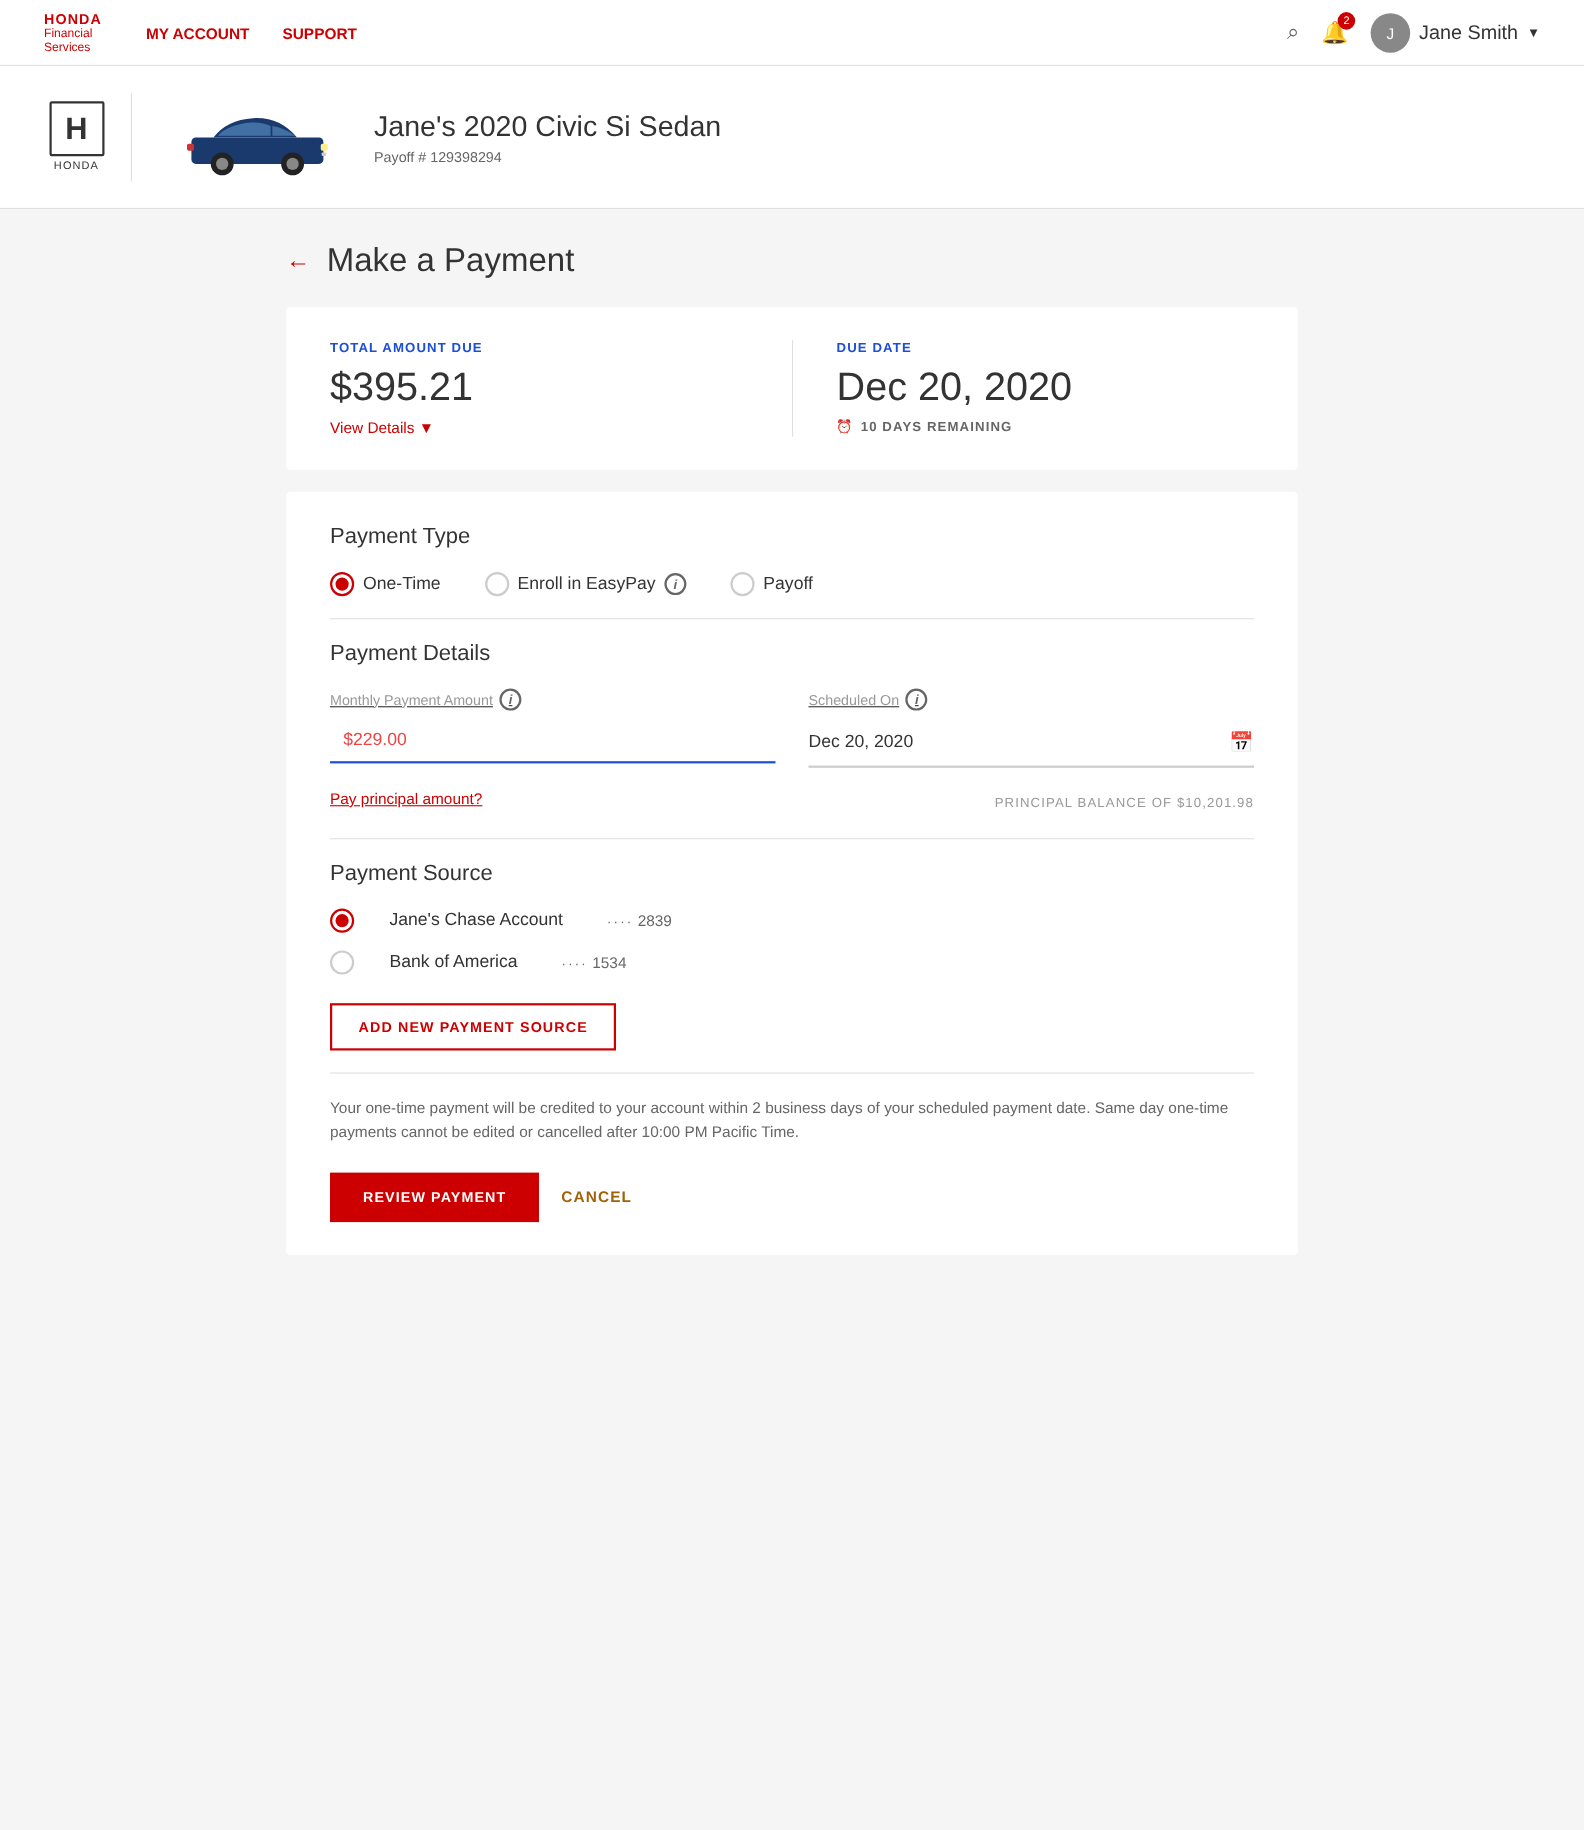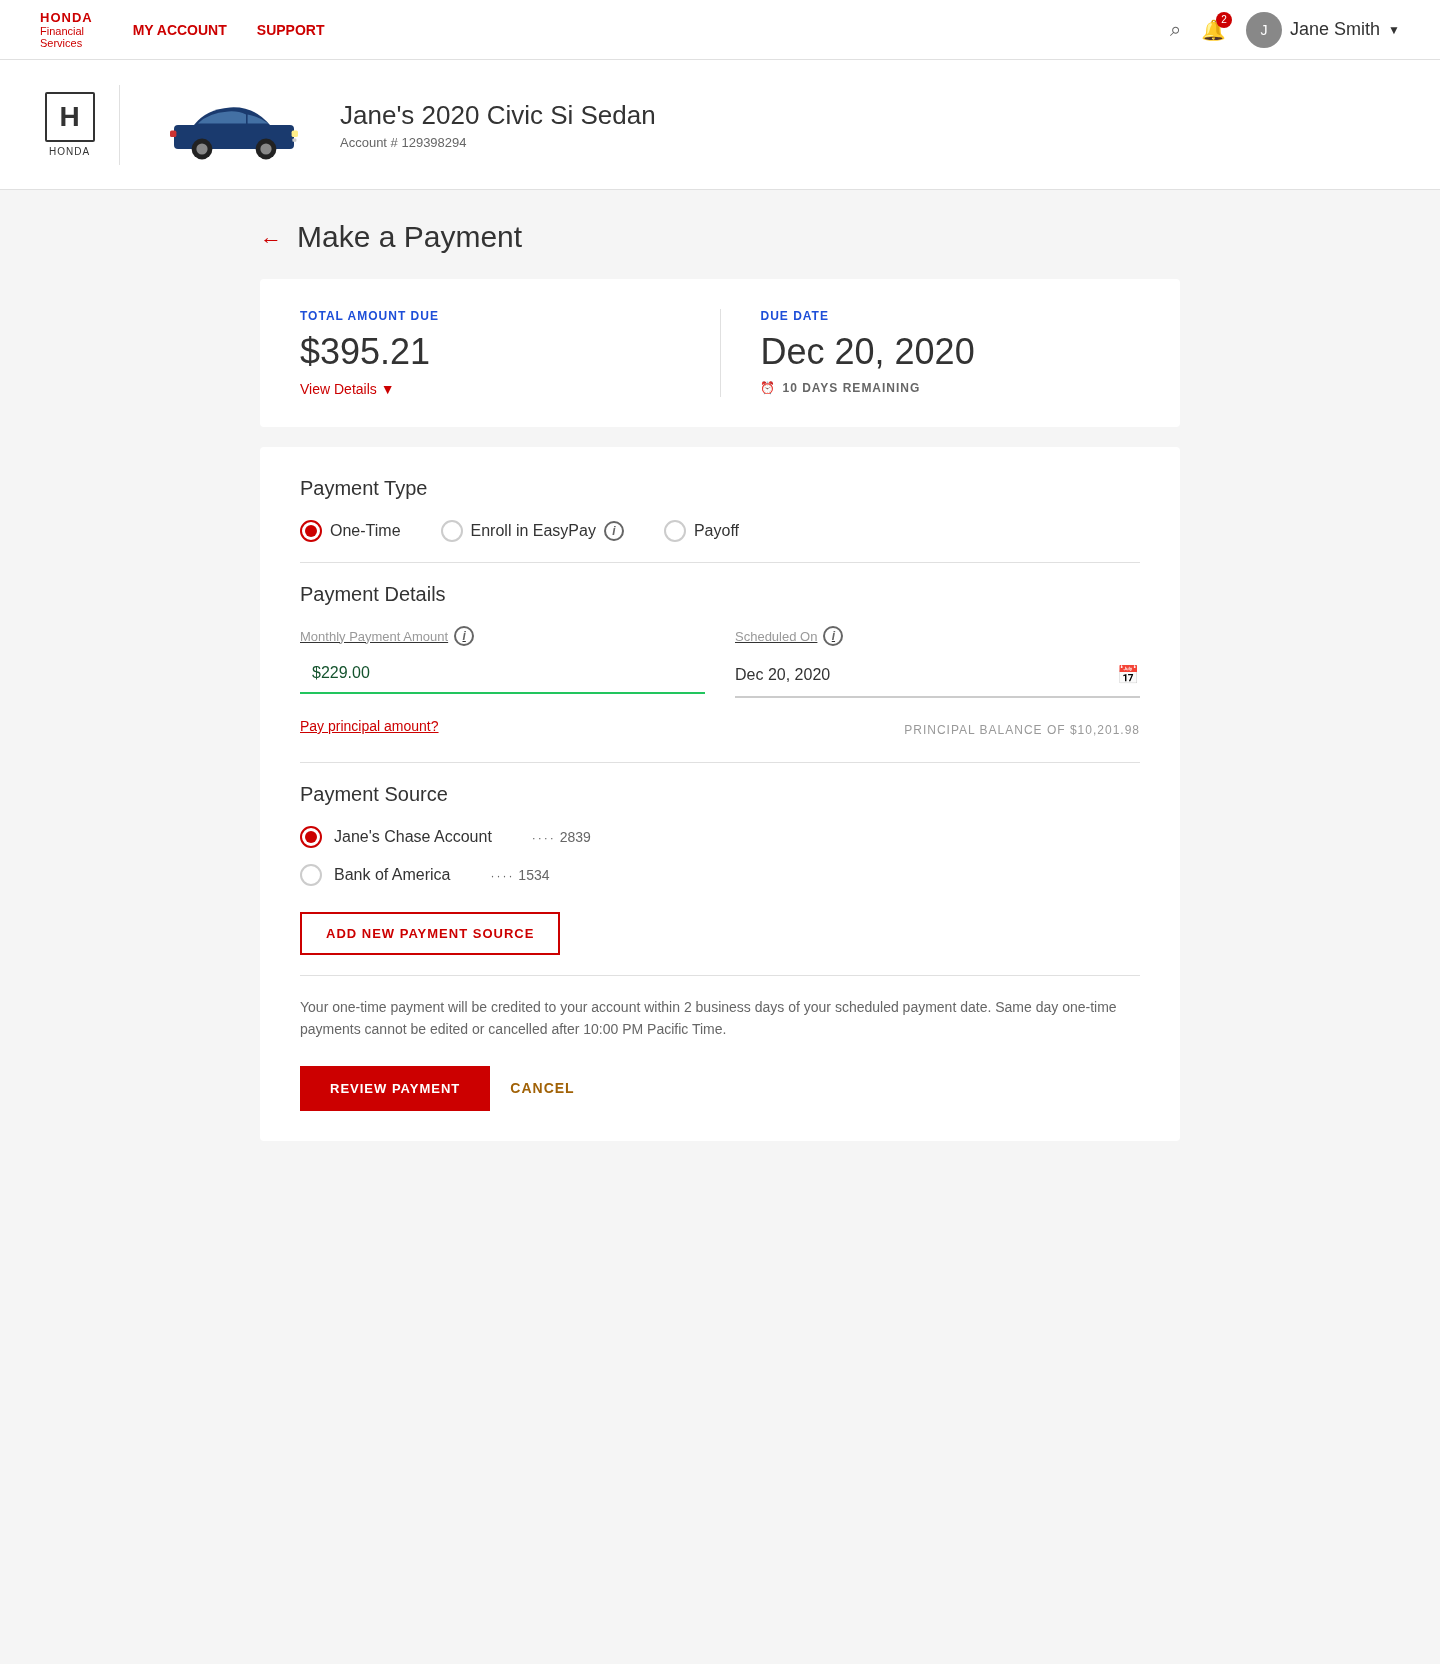--- a/index.html
+++ b/index.html
@@ -99,38 +99,38 @@
       font-size: 12px; color: #666; font-style: italic; font-weight: bold; cursor: pointer;
     }
 
     
     .details-divider { border: none; border-top: 1px solid #e0e0e0; margin: 20px 0; }
     .form-row { display: flex; gap: 30px; margin-bottom: 20px; }
     .form-field { flex: 1; }
     .field-label-row { display: flex; align-items: center; gap: 6px; margin-bottom: 8px; text-decoration: underline; }
     .field-label { font-size: 13px; color: #999; }
     .field-input {
-      width: 100%; padding: 10px 12px; border: none; border-bottom: 2px solid #22c55e;
-      font-size: 16px; color: #14532d; background: transparent; outline: none;
+      width: 100%; padding: 10px 12px; border: none; border-bottom: 2px solid #1d4ed8;
+      font-size: 16px; color: #ef4444; background: transparent; outline: none;
       display: flex; align-items: center; justify-content: space-between;
     }
     .field-input-wrapper {
       display: flex; align-items: center; justify-content: space-between;
       border-bottom: 2px solid #ccc; padding: 10px 0;
     }
     .field-input-text { font-size: 16px; color: #333; }
     .calendar-icon { color: #666; font-size: 18px; cursor: pointer; }
 
     .pay-principal { color: #cc0000; font-size: 14px; text-decoration: underline; cursor: pointer; margin-bottom: 8px; display: inline-block; }
     .principal-balance-row { display: flex; justify-content: space-between; align-items: center; margin-bottom: 15px; }
     .principal-balance-label { font-size: 12px; color: #999; letter-spacing: 1px; text-transform: uppercase; }
 
     
     .source-option { display: flex; align-items: center; gap: 12px; margin-bottom: 16px; }
-    .source-details { display: flex; align-items: center; gap: 40px; }
+    .source-details { display: flex; align-items: center; gap: 40px; margin-left: 20px; }
     .source-name { font-size: 16px; color: #333; }
     .source-number { font-size: 14px; color: #666; }
     .add-source-btn {
       border: 2px solid #cc0000; color: #cc0000; background: transparent;
       padding: 12px 24px; font-size: 13px; font-weight: bold; letter-spacing: 1px;
       cursor: pointer; text-transform: uppercase;
       display: inline-block; margin-top: 10px;
     }
 
     
@@ -202,21 +202,21 @@
 
         <rect x="15" y="32" width="8" height="8" rx="2" fill="#cc3333"></rect>
 
         <rect x="168" y="42" width="5" height="4" rx="1" fill="#ccc"></rect>
       </g>
     </svg>
   </div>
   <div class="car-info">
     <h1>Jane's 2020 Civic Si Sedan</h1>
     <p class="account-num">
-      <span>Account #</span>
+      <span>Payoff #</span>
       <span>129398294</span>
     </p>
   </div>
 </div>
 
 <div class="main-content">
 
   <div class="page-title-row">
     <span class="back-arrow">←</span>
     <h2 class="page-title">Make a Payment</h2>

